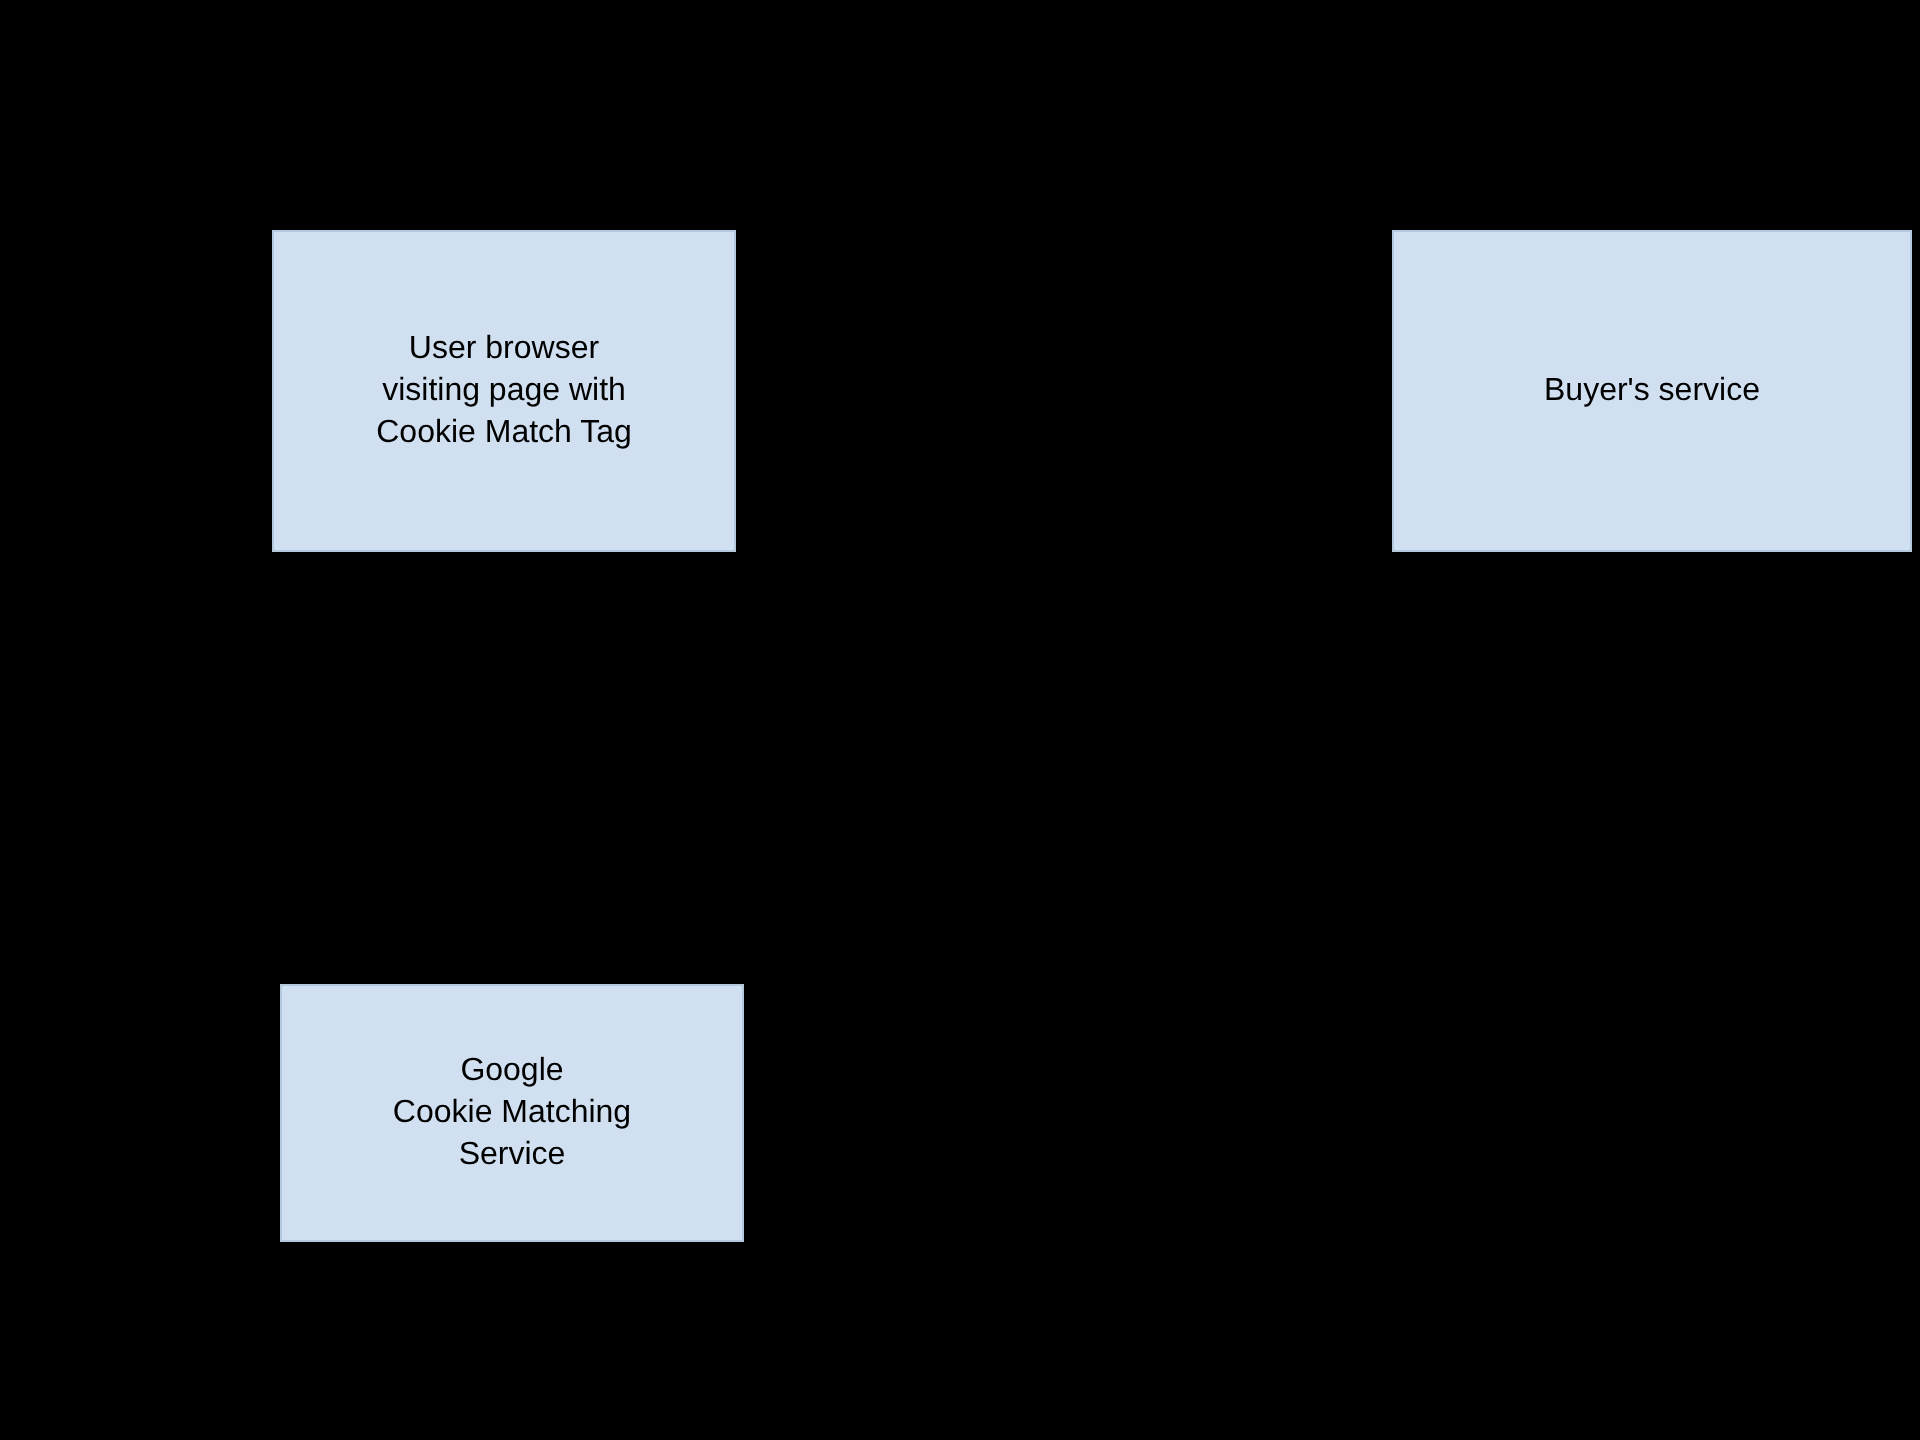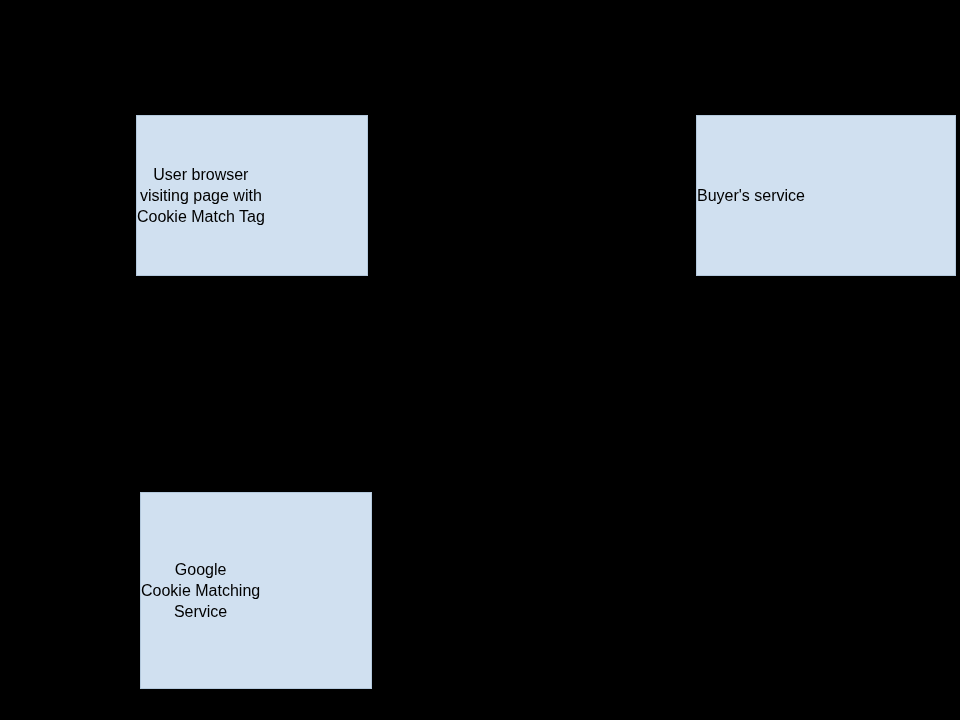--- a/index.html
+++ b/index.html
@@ -24,20 +24,21 @@
     background: #000000;
   }
 
   .node {
     position: absolute;
     box-sizing: border-box;
     background: #d0e0f0;
     border: 1px solid #b4c9dd;
     display: flex;
     align-items: center;
+    justify-content: center;
     text-align: center;
   }
 
   .node-label {
     color: #000000;
     font-family: "Liberation Sans", sans-serif;
     font-size: 16px;
     line-height: 21px;
     white-space: pre-line;
     letter-spacing: 0px;
@@ -53,21 +54,21 @@
   #node-buyers-service {
     left: 696px;
     top: 115px;
     width: 260px;
     height: 161px;
   }
   #node-google-cookie-matching-service {
     left: 140px;
     top: 492px;
     width: 232px;
-    height: 197px;
+    height: 129px;
   }
 </style>
 </head>
 <body>
 
 <div id="diagram-canvas">
 
   <div class="node" id="node-user-browser">
     <span class="node-label">User browser
 visiting page with

